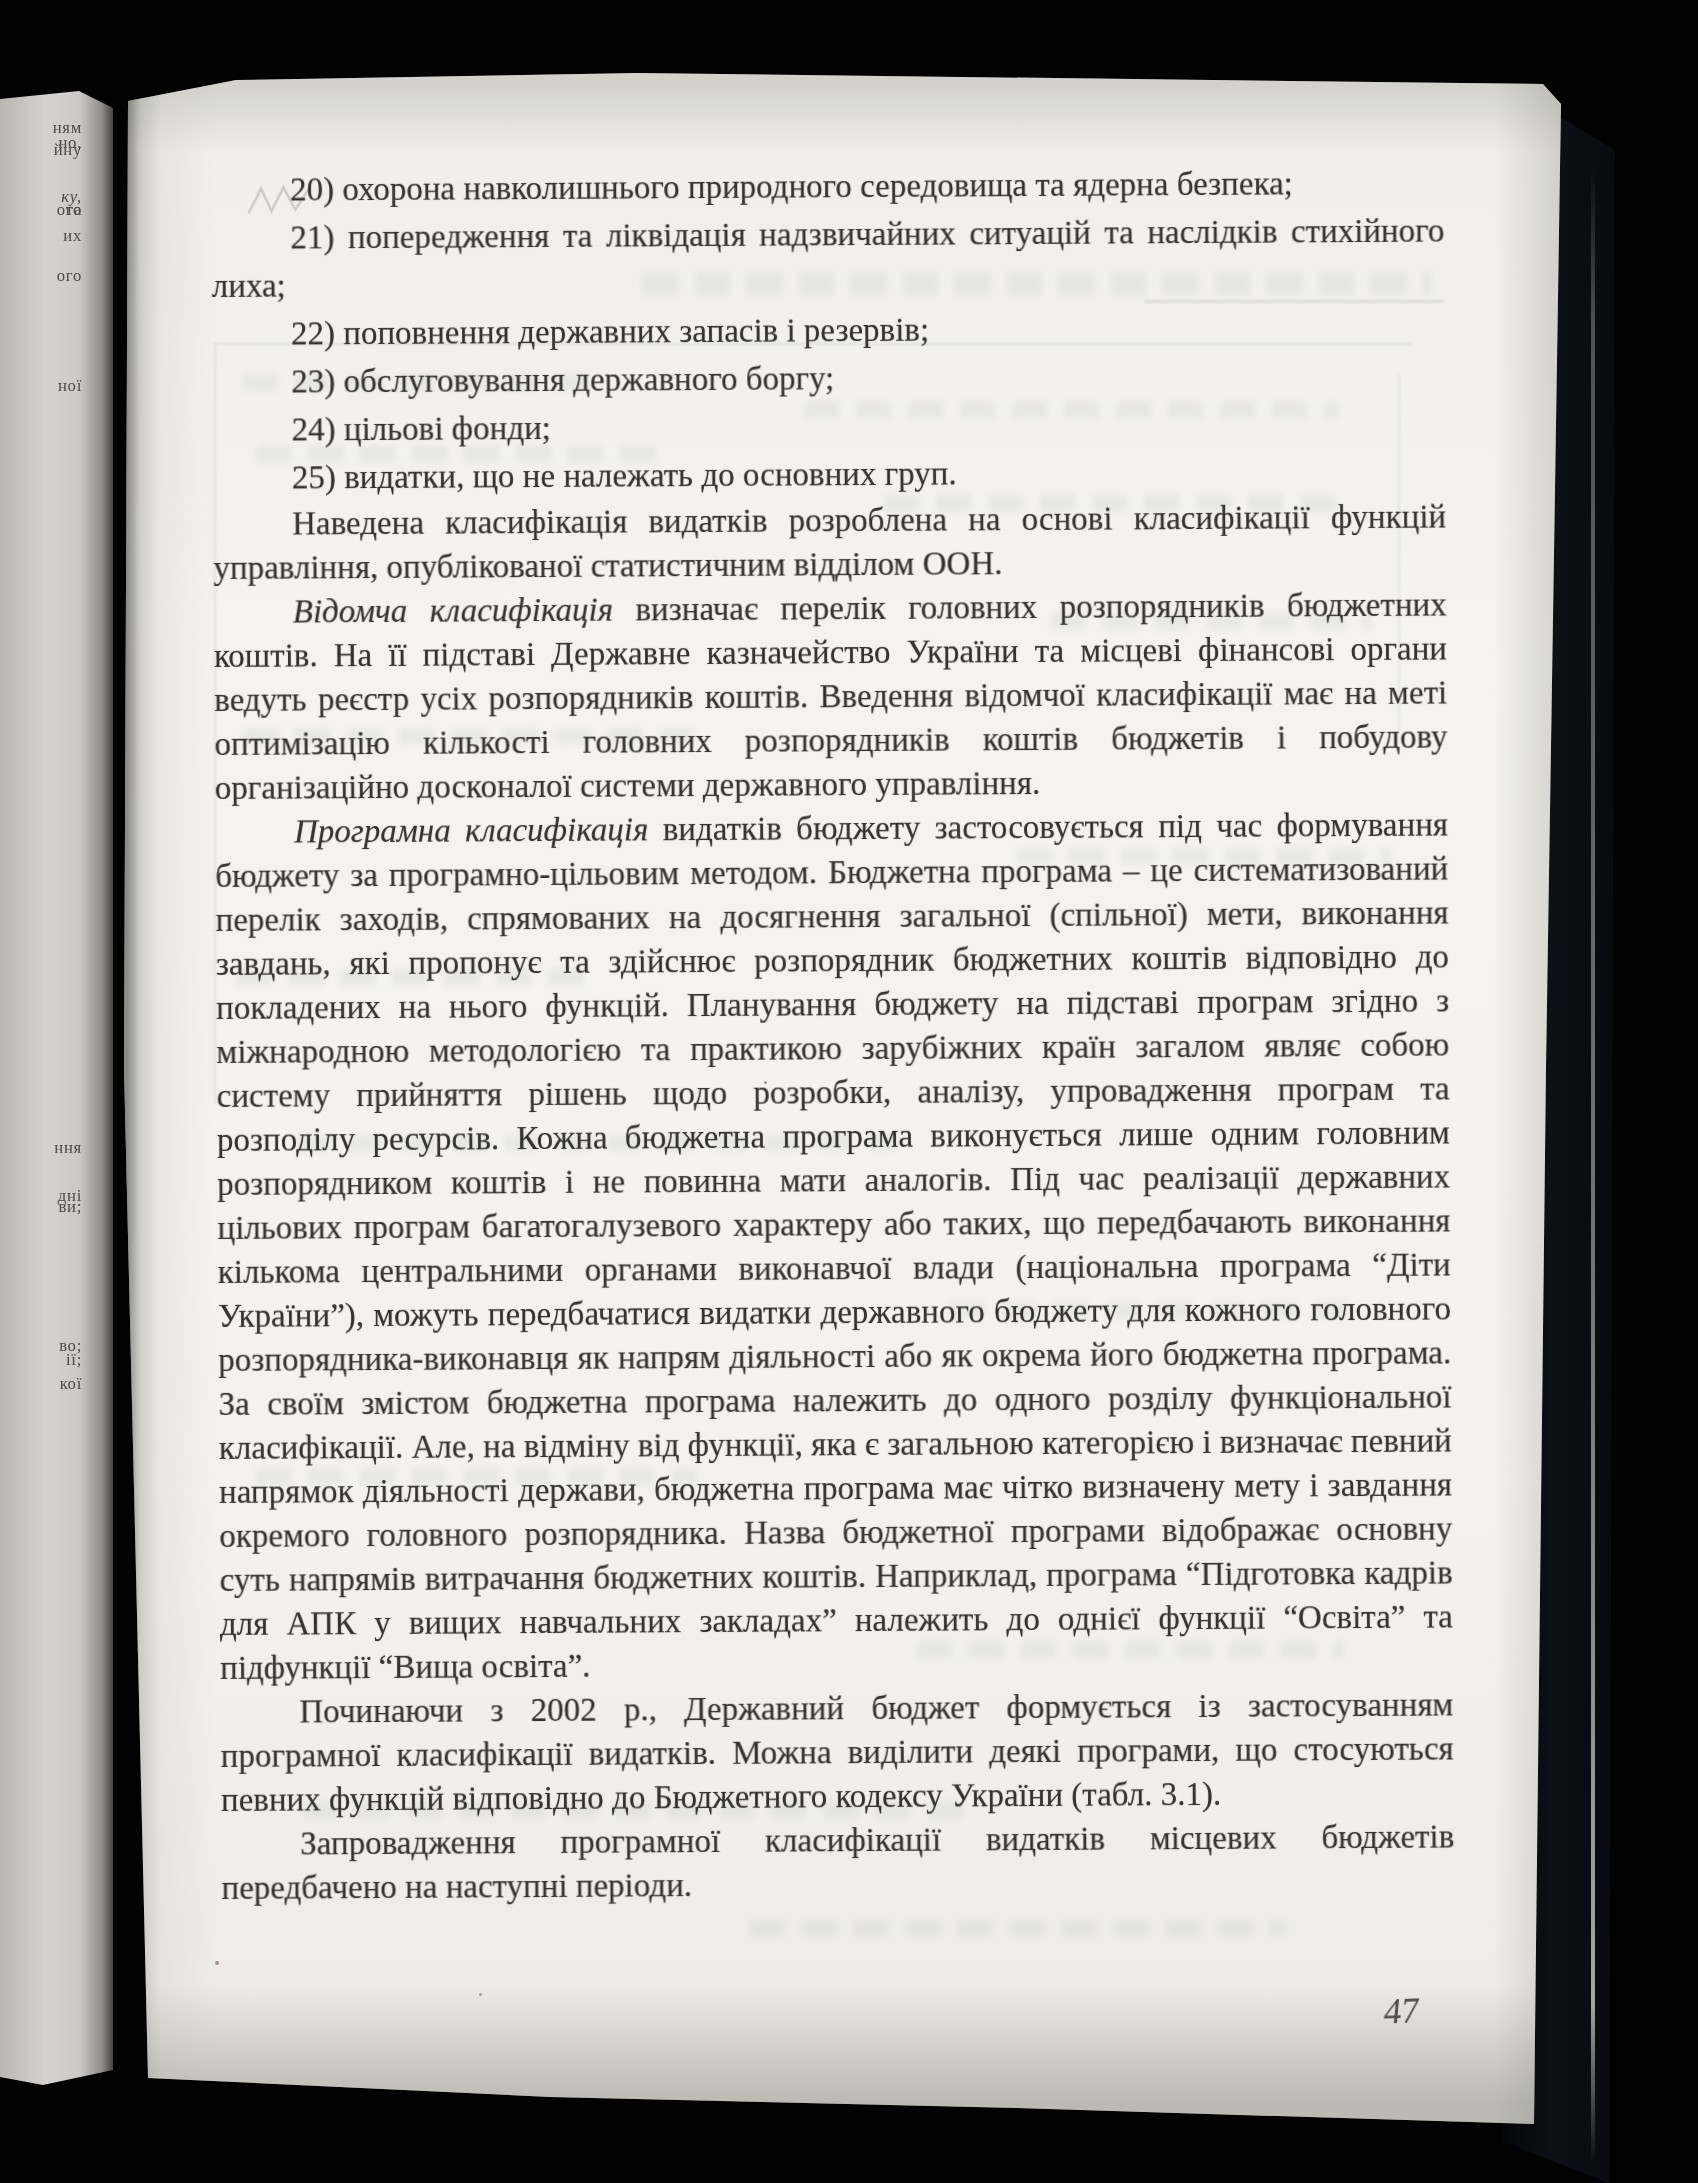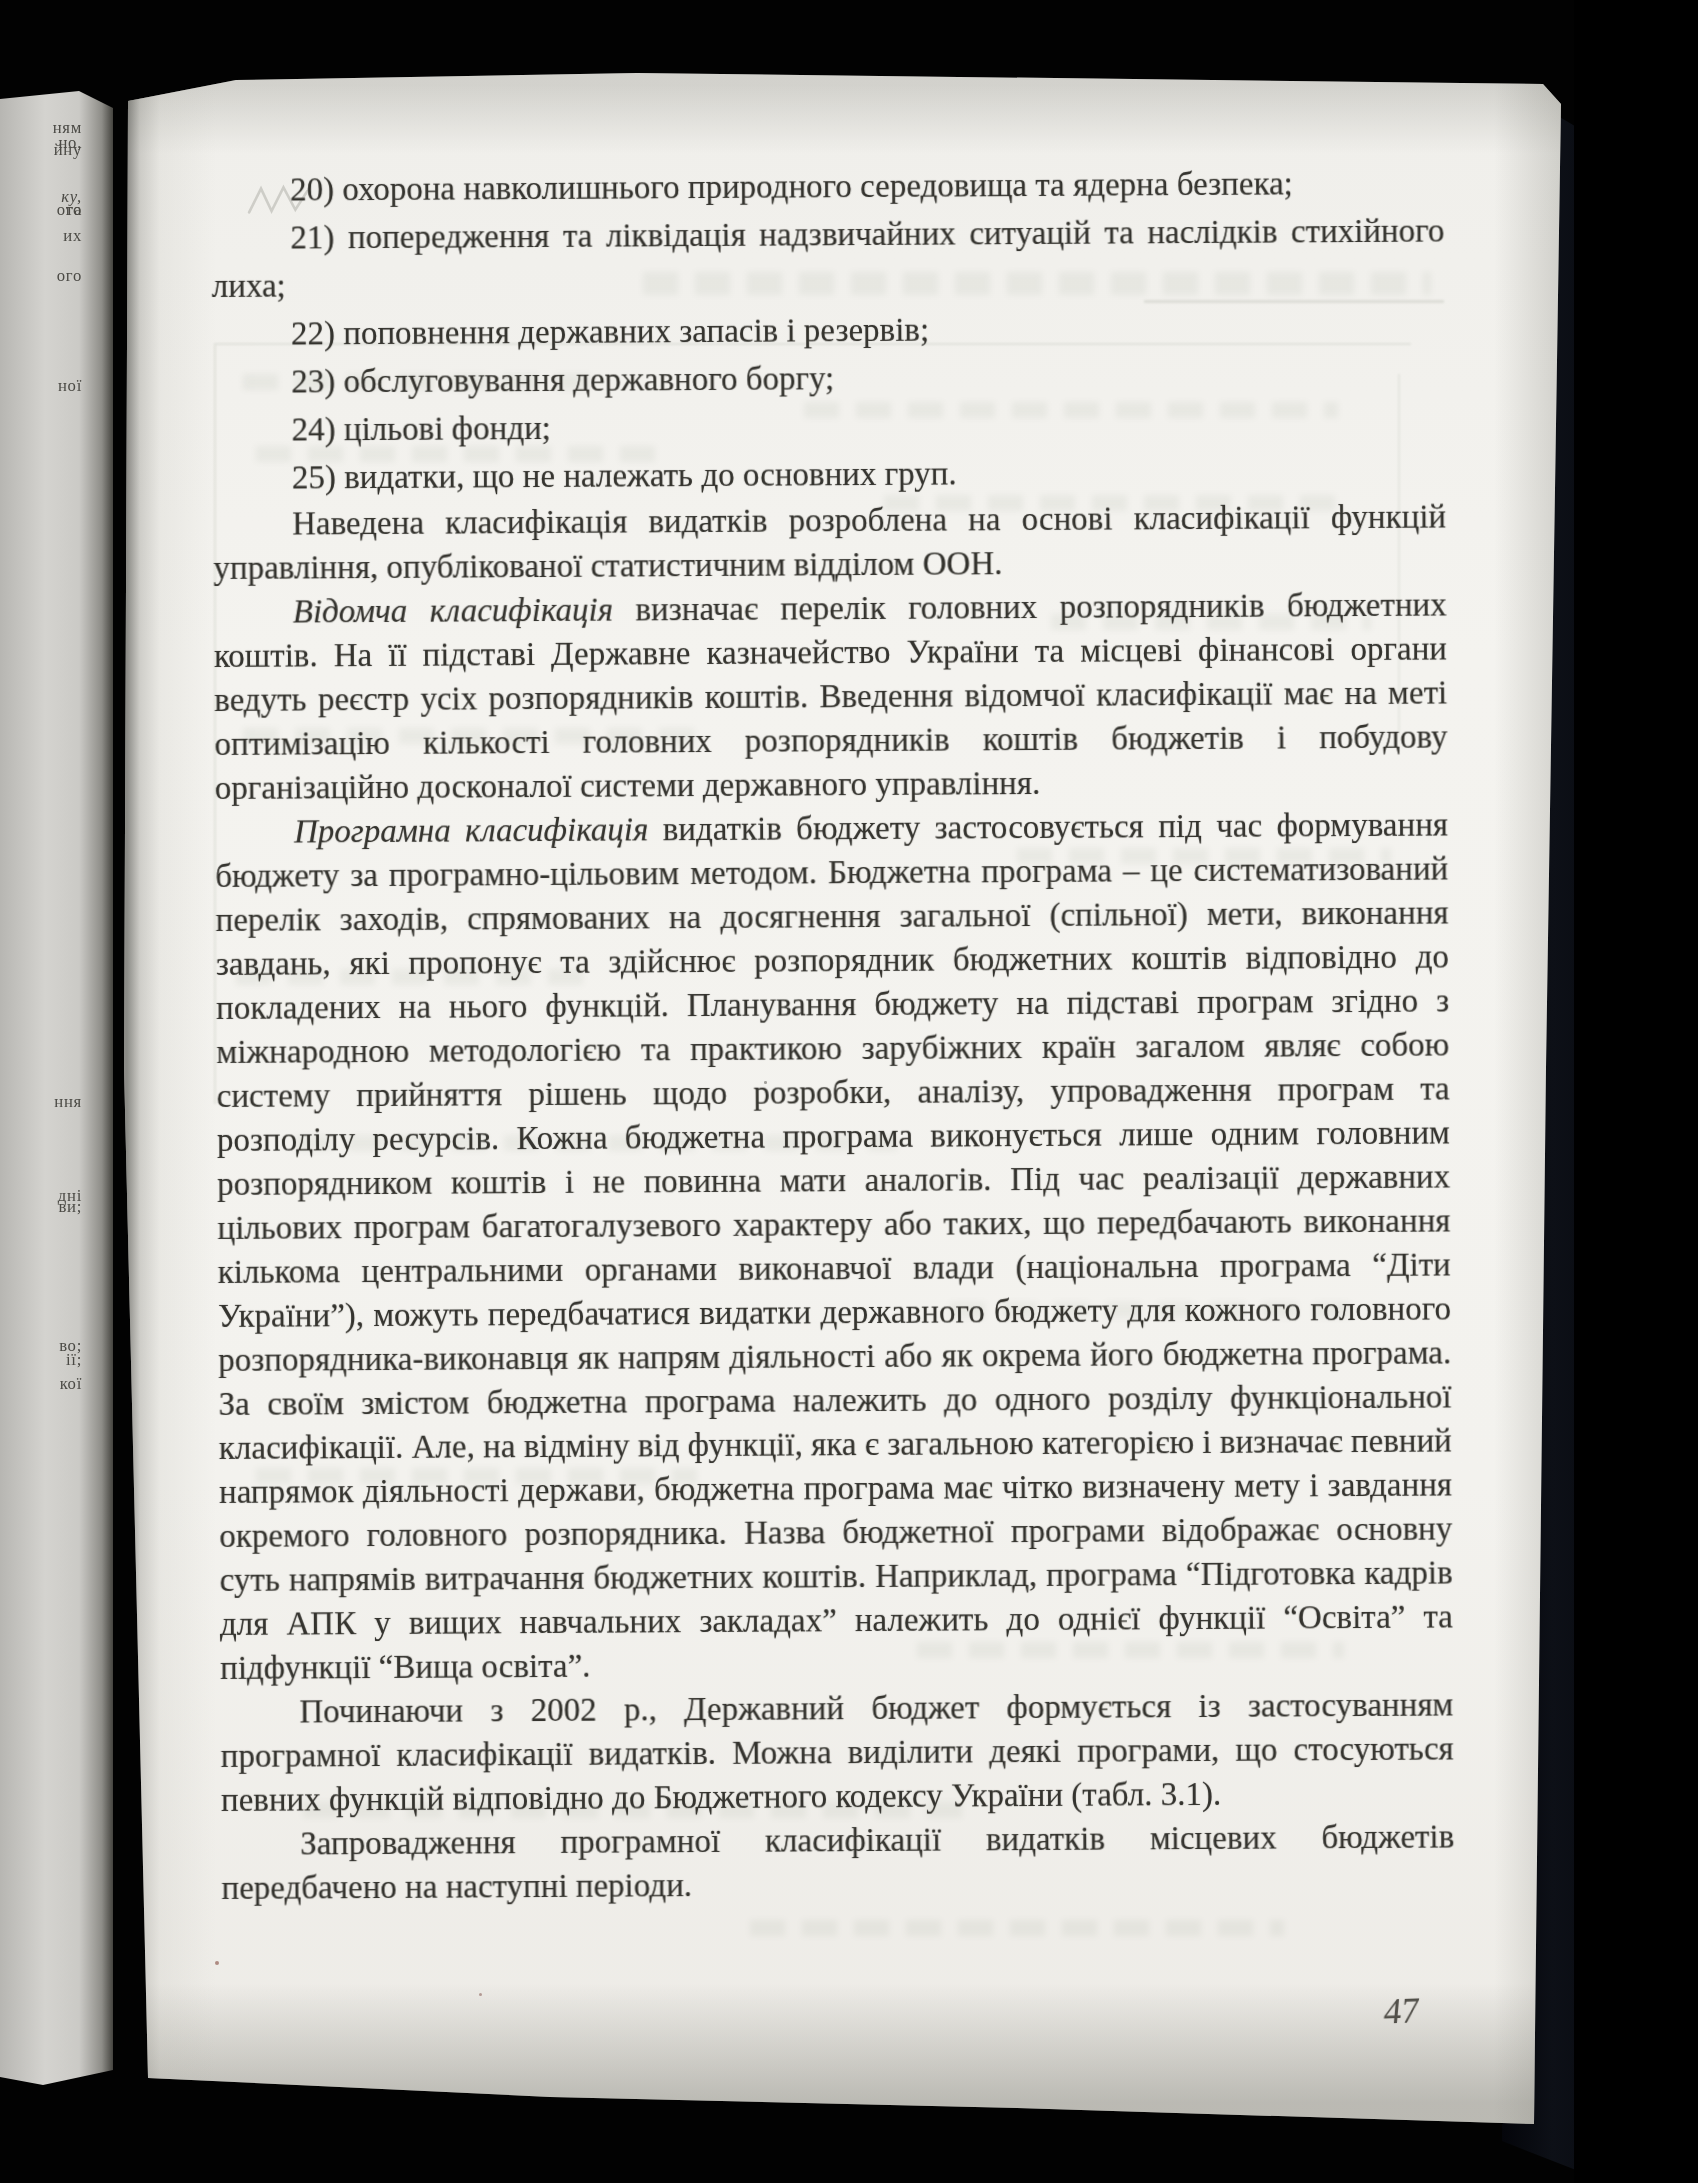--- a/index.html
+++ b/index.html
@@ -1,17 +1,17 @@
 <!DOCTYPE html>
 <html lang="uk" style="font-size:10.7px"><head>
 <meta charset="utf-8">
 <title>Scanned book page</title>
 <style>
   html,body{margin:0;padding:0;background:#000;}
-  .scene{position:relative;width:1574px;height:2183px;background:#020202;overflow:hidden;
+  .scene{position:relative;width:1698px;height:2183px;background:#020202;overflow:hidden;
          font-family:"Liberation Serif","DejaVu Serif",serif;}
 
   
   .left-page{position:absolute;left:0;top:0;width:113px;height:2183px;
     background:linear-gradient(90deg,#b7b6b2 0%,#d4d3cf 40%,#cbcac6 70%,#8e8d88 90%,#45443f 100%);
     clip-path:polygon(0px 99px,79px 91px,113px 108px,113px 2070px,43px 2085px,0px 2077px);}
   .frag{position:absolute;right:31px;font-size:16.7px;line-height:16.7px;color:#4b4a45;
         letter-spacing:0.7px;filter:blur(0.4px);white-space:nowrap;}
   .frag.it{font-style:italic;}
 
@@ -63,21 +63,21 @@
   <div class="left-page">
     <span class="frag" style="top:120px">ням</span>
     <span class="frag" style="top:135px">но,</span>
     <span class="frag" style="top:142px">йну</span>
     <span class="frag it" style="top:189px">ку,</span>
     <span class="frag" style="top:202px">ого</span>
     <span class="frag" style="top:202px">та</span>
     <span class="frag" style="top:228px">их</span>
     <span class="frag" style="top:268px">ого</span>
     <span class="frag" style="top:378px">ної</span>
-    <span class="frag" style="top:1094px">ння</span>
+    <span class="frag" style="top:1140px">ння</span>
     <span class="frag" style="top:1188px">дні</span>
     <span class="frag" style="top:1199px">ви;</span>
     <span class="frag" style="top:1338px">во;</span>
     <span class="frag" style="top:1352px">ії;</span>
     <span class="frag" style="top:1376px">кої</span>
   </div>
 
   <div class="block-edge"></div>
   <div class="fore-edge"></div>
 

